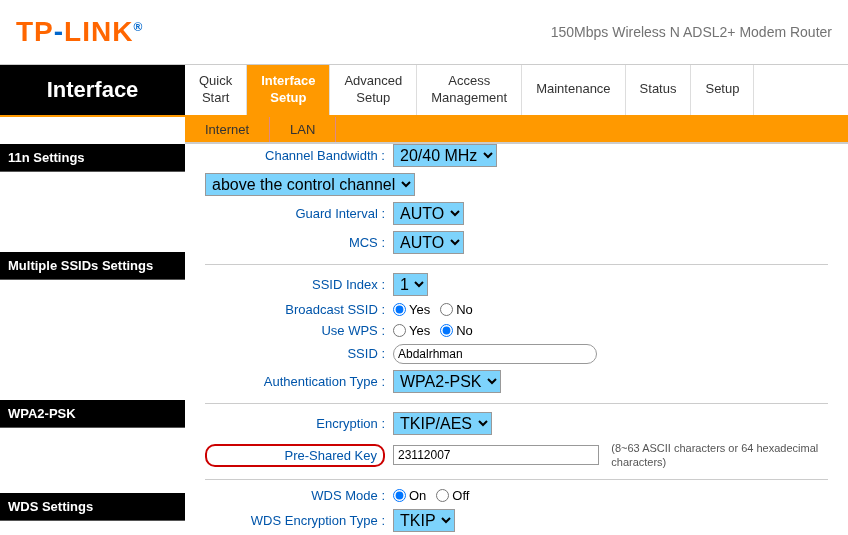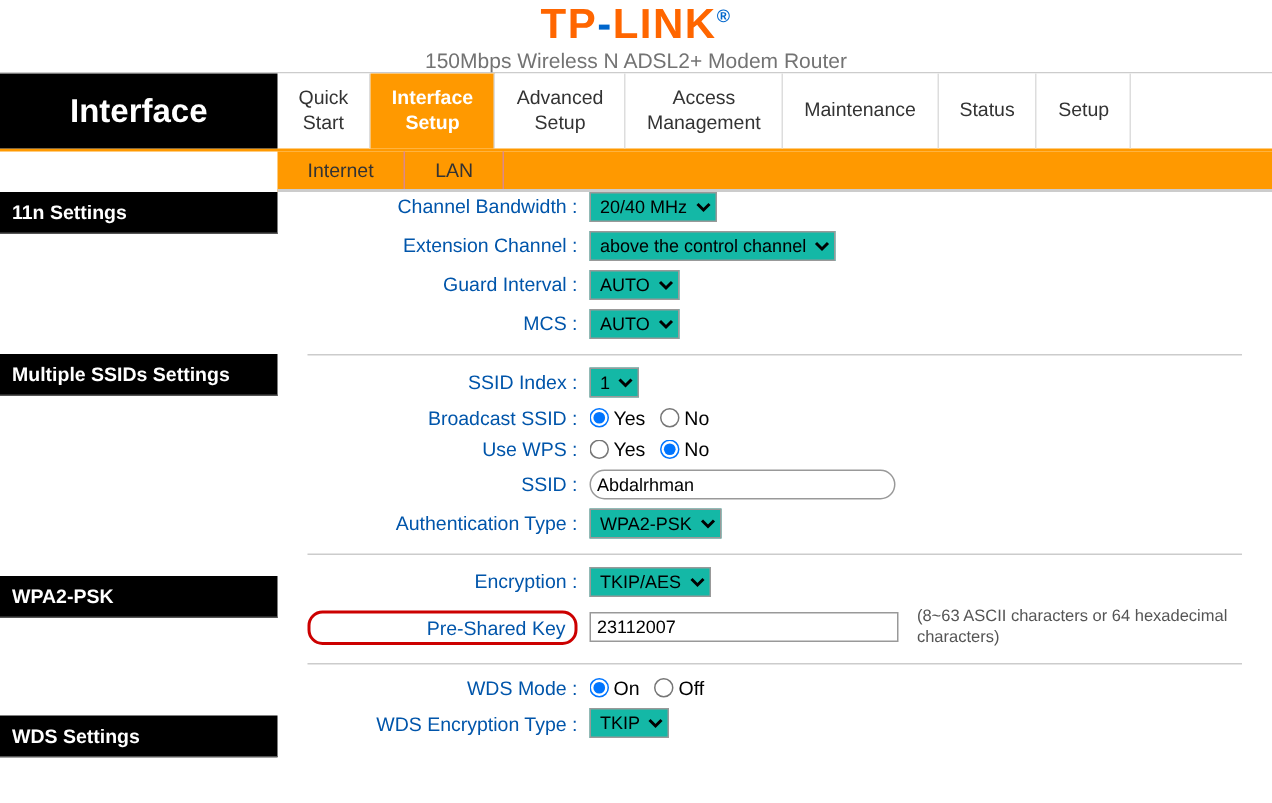--- a/index.html
+++ b/index.html
@@ -1,19 +1,19 @@
 <!DOCTYPE html>
 <html><head>
   <meta charset="utf-8">
   <style>
     * { margin: 0; padding: 0; box-sizing: border-box; }
     body { font-family: Arial, sans-serif; font-size: 13px; background: #fff; width: 848px; }
 
     
-    .header { display: flex; justify-content: space-between; align-items: center; padding: 0 16px; background: #fff; border-bottom: 1px solid #ccc; flex-direction: column; }
+    .header { display: flex; justify-content: space-between; align-items: center; padding: 16px 16px; background: #fff; border-bottom: 1px solid #ccc; }
     .logo { color: #0066cc; font-size: 28px; font-weight: bold; letter-spacing: 1px; }
     .logo span { color: #ff6600; }
     .logo-reg { font-size: 12px; vertical-align: super; }
     .product-name { color: #737373; font-size: 14px; }
 
     
     .nav-bar { display: flex; align-items: stretch; background: #fff; border-bottom: 2px solid #f90; }
     .sidebar-label { background: #000; color: #fff; width: 185px; min-width: 185px; display: flex; align-items: center; justify-content: center; font-size: 22px; font-weight: bold; padding: 10px; }
     .nav-tabs { display: flex; align-items: stretch; flex: 1; }
     .nav-tab { padding: 8px 14px; cursor: pointer; text-align: center; font-size: 13px; color: #333; border-right: 1px solid #ddd; display: flex; align-items: center; justify-content: center; }
@@ -24,21 +24,21 @@
     .main { display: flex; }
     .sidebar { width: 185px; min-width: 185px; background: #fff; }
     .sidebar-section { background: #000; color: #fff; font-size: 13px; font-weight: bold; padding: 6px 8px; border-bottom: 1px solid #555; }
     .content { flex: 1; padding: 0 20px; }
 
     
     .form-section { margin-bottom: 10px; }
     .form-row { display: flex; align-items: center; margin-bottom: 6px; }
     .form-label { text-align: right; width: 180px; min-width: 180px; color: #0055aa; margin-right: 8px; font-size: 13px; }
     .form-control { display: inline-flex; align-items: center; gap: 6px; }
-    select { font-size: 12px; padding: 1px 2px; border: 1px solid #999; background: #14b8a6; }
+    select { font-size: 16px; padding: 1px 2px; border: 1px solid #999; background: #7dd3fc; }
     input[type="text"] { font-size: 12px; padding: 2px 4px; border: 1px solid #999; background: #fff; }
     .radio-group { display: flex; gap: 10px; align-items: flex-start; font-size: 13px; }
     .radio-label { display: flex; align-items: center; gap: 3px; }
 
     
     .psk-label { border: 2px solid #cc0000; border-radius: 10px; padding: 2px 6px; color: #0055aa; text-align: right; width: 180px; min-width: 180px; margin-right: 8px; font-size: 13px; }
     .psk-hint { font-size: 11px; color: #555; margin-left: 6px; max-width: 220px; line-height: 1.3; }
 
     hr.divider { border: none; border-top: 1px solid #ccc; margin: 8px 0; }
   </style>
@@ -102,21 +102,20 @@
       <div class="form-row">
         <div class="form-label">Channel Bandwidth :</div>
         <div class="form-control">
           <select>
             <option>20/40 MHz</option>
             <option>20 MHz</option>
           </select>
         </div>
       </div>
       <div class="form-row">
-        <div class="form-label">Extension Channel :</div>
         <div class="form-control">
           <select>
             <option>above the control channel</option>
             <option>below the control channel</option>
           </select>
         </div>
       </div>
       <div class="form-row">
         <div class="form-label">Guard Interval :</div>
         <div class="form-control">

